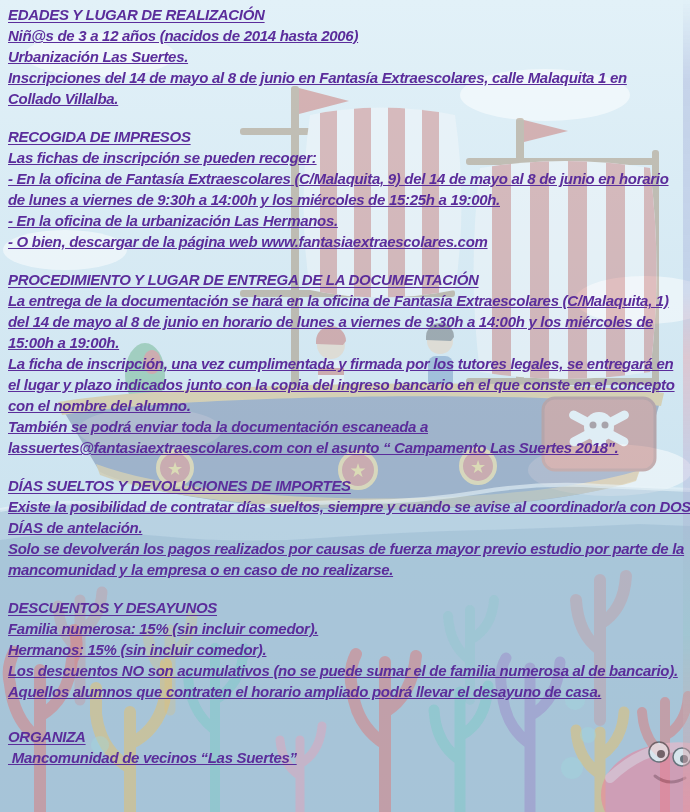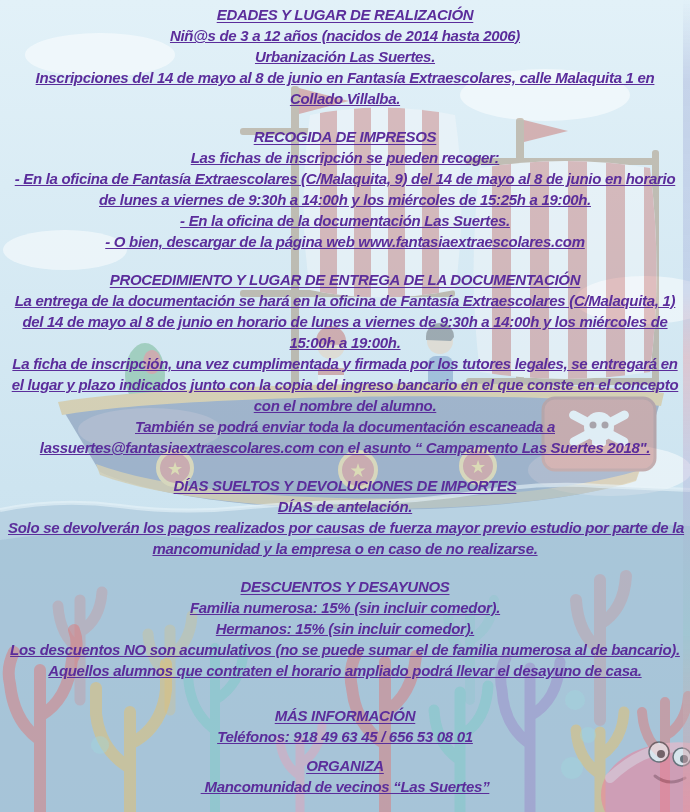--- a/index.html
+++ b/index.html
@@ -6,21 +6,21 @@
   .page{
     position:relative;width:690px;height:812px;overflow:hidden;
     background:linear-gradient(180deg,var(--sky-top,#e2f1f8) 0%,var(--sky-bottom,#cde4f0) 60%,#c5dcea 100%);
     font-family:"Liberation Sans",sans-serif;
   }
   .bg{position:absolute;left:0;top:0;}
   .right-edge{
     position:absolute;right:0;top:0;width:7px;height:812px;pointer-events:none;
     background:linear-gradient(180deg,rgba(255,255,255,0) 0%,rgba(160,170,215,.40) 10%,rgba(160,170,215,.35) 36%,rgba(232,160,170,.45) 44%,rgba(180,170,215,.35) 58%,rgba(150,200,200,.35) 78%,rgba(235,150,160,.5) 100%);
   }
-  .content{position:absolute;left:0;top:0;width:690px;height:620px;padding:4px 8px 0;box-sizing:border-box;text-align:center;}
+  .content{position:absolute;left:0;top:0;width:690px;height:620px;padding:4px 8px 0;box-sizing:border-box;}
   .section{margin-bottom:17px;}
   .section:nth-child(5){margin-bottom:24px;}
   .section:nth-child(6){margin-bottom:8px;}
   .heading,.line{
     font-style:italic;font-weight:700;font-size:15px;line-height:21px;
     letter-spacing:-0.3px;color:var(--text,#5b2d9b);white-space:pre;margin:0;text-decoration:underline;
   }
   .heading{text-decoration:underline;text-underline-offset:2px;}
 </style>
 </head>
@@ -178,54 +178,51 @@
         <div class="line">Urbanización Las Suertes.</div>
         <div class="line">Inscripciones del 14 de mayo al 8 de junio en Fantasía Extraescolares, calle Malaquita 1 en</div>
         <div class="line">Collado Villalba.</div>
       </section>
 
   <section class="section">
     <h2 class="heading">RECOGIDA DE IMPRESOS</h2>
   <div class="line">Las fichas de inscripción se pueden recoger:</div>
         <div class="line">- En la oficina de Fantasía Extraescolares (C/Malaquita, 9) del 14 de mayo al 8 de junio en horario</div>
         <div class="line">de lunes a viernes de 9:30h a 14:00h y los miércoles de 15:25h a 19:00h.</div>
-        <div class="line">- En la oficina de la documentación Las Suertes.</div>
+        <div class="line">- En la oficina de la urbanización Las Hermanos.</div>
         <div class="line">- O bien, descargar de la página web www.fantasiaextraescolares.com</div>
       </section>
 
   <section class="section">
     <h2 class="heading">PROCEDIMIENTO Y LUGAR DE ENTREGA DE LA DOCUMENTACIÓN</h2>
   <div class="line">La entrega de la documentación se hará en la oficina de Fantasía Extraescolares (C/Malaquita, 1)</div>
         <div class="line">del 14 de mayo al 8 de junio en horario de lunes a viernes de 9:30h a 14:00h y los miércoles de</div>
         <div class="line">15:00h a 19:00h.</div>
         <div class="line">La ficha de inscripción, una vez cumplimentada y firmada por los tutores legales, se entregará en</div>
         <div class="line">el lugar y plazo indicados junto con la copia del ingreso bancario en el que conste en el concepto</div>
         <div class="line">con el nombre del alumno.</div>
         <div class="line">También se podrá enviar toda la documentación escaneada a</div>
         <div class="line">lassuertes@fantasiaextraescolares.com con el asunto “ Campamento Las Suertes 2018".</div>
       </section>
 
   <section class="section">
     <h2 class="heading">DÍAS SUELTOS Y DEVOLUCIONES DE IMPORTES</h2>
+  <div class="line">Existe la posibilidad de contratar días sueltos, siempre y cuando se avise al coordinador/a con DOS</div>
         <div class="line">DÍAS de antelación.</div>
         <div class="line">Solo se devolverán los pagos realizados por causas de fuerza mayor previo estudio por parte de la</div>
         <div class="line">mancomunidad y la empresa o en caso de no realizarse.</div>
       </section>
 
   <section class="section">
     <h2 class="heading">DESCUENTOS Y DESAYUNOS</h2>
   <div class="line">Familia numerosa: 15% (sin incluir comedor).</div>
         <div class="line">Hermanos: 15% (sin incluir comedor).</div>
         <div class="line">Los descuentos NO son acumulativos (no se puede sumar el de familia numerosa al de bancario).</div>
         <div class="line">Aquellos alumnos que contraten el horario ampliado podrá llevar el desayuno de casa.</div>
       </section>
 
-  <section class="section">
-    <h2 class="heading">MÁS INFORMACIÓN</h2>
-  <div class="line">Teléfonos: 918 49 63 45 / 656 53 08 01</div>
-      </section>
 
   <section class="section">
     <h2 class="heading">ORGANIZA</h2>
   <div class="line"> Mancomunidad de vecinos “Las Suertes”</div>
       </section>
 </main>
 </div>
 
 </body></html>

